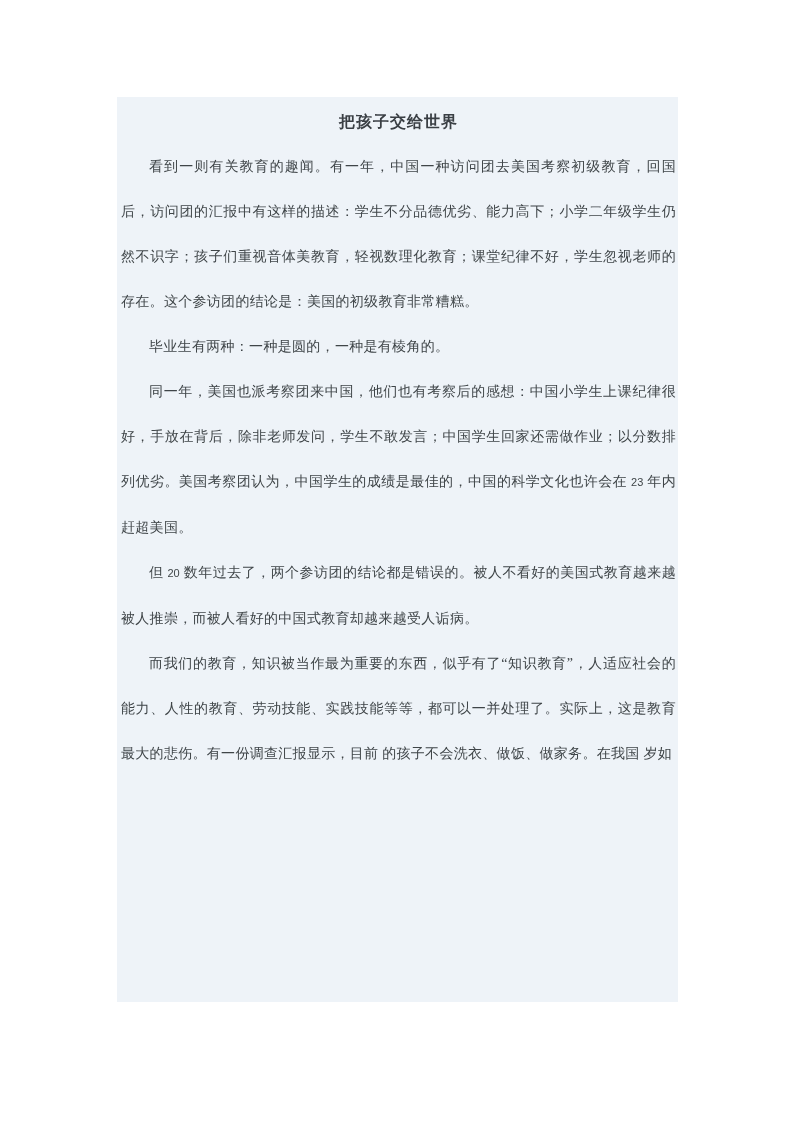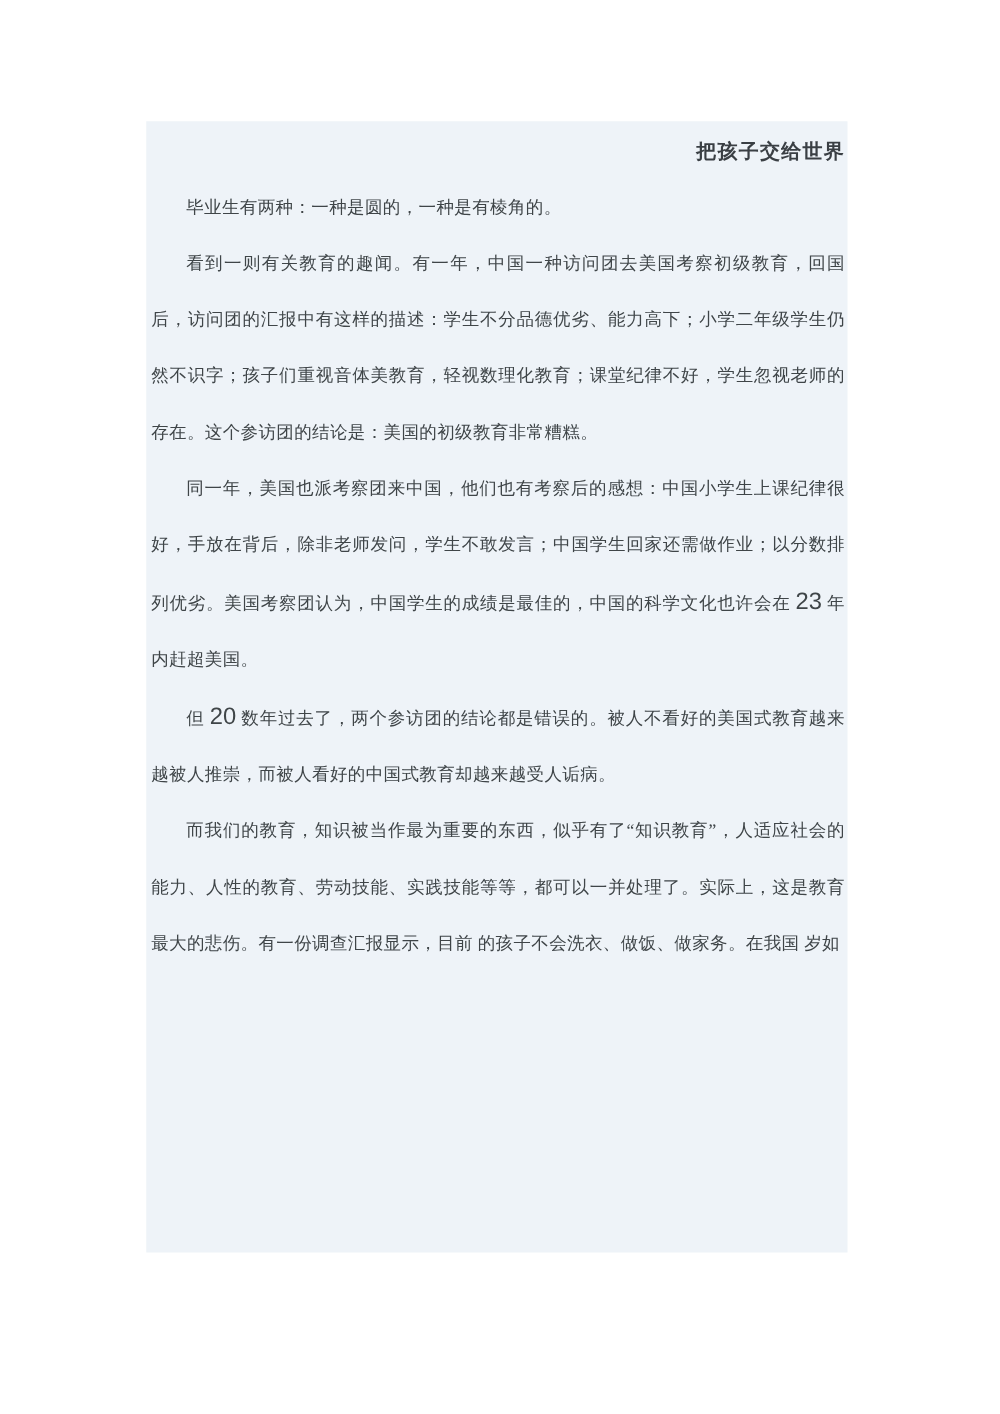--- a/index.html
+++ b/index.html
@@ -26,45 +26,45 @@
     box-sizing: border-box;
     padding: 2px 2px 0 4px;
     overflow: hidden;
     font-family: "Liberation Serif", "DejaVu Serif", serif;
     color: #3f4548;
   }
   .doc-title {
     margin: 0;
     font-size: 16px;
     font-weight: bold;
-    text-align: right;
+    text-align: center;
     line-height: 45px;
     letter-spacing: 1px;
     color: #3a3f44;
   }
   .doc-paragraph {
     margin: 0;
     font-size: 14px;
     line-height: 45px;
     text-align: justify;
     text-indent: 2em;
     word-break: break-all;
     letter-spacing: 0.3px;
   }
   .num {
     font-family: "Liberation Sans", "DejaVu Sans", sans-serif;
-    font-size: 19px;
+    font-size: 11px;
     letter-spacing: 0;
   }
 </style>
 </head>
 <body>
 
 <div class="canvas">
   <div class="page">
     <h1 class="doc-title">把孩子交给世界</h1>
+    <p class="doc-paragraph">看到一则有关教育的趣闻。有一年，中国一种访问团去美国考察初级教育，回国后，访问团的汇报中有这样的描述：学生不分品德优劣、能力高下；小学二年级学生仍然不识字；孩子们重视音体美教育，轻视数理化教育；课堂纪律不好，学生忽视老师的存在。这个参访团的结论是：美国的初级教育非常糟糕。</p>
     <p class="doc-paragraph">毕业生有两种：一种是圆的，一种是有棱角的。</p>
-    <p class="doc-paragraph">看到一则有关教育的趣闻。有一年，中国一种访问团去美国考察初级教育，回国后，访问团的汇报中有这样的描述：学生不分品德优劣、能力高下；小学二年级学生仍然不识字；孩子们重视音体美教育，轻视数理化教育；课堂纪律不好，学生忽视老师的存在。这个参访团的结论是：美国的初级教育非常糟糕。</p>
     <p class="doc-paragraph">同一年，美国也派考察团来中国，他们也有考察后的感想：中国小学生上课纪律很好，手放在背后，除非老师发问，学生不敢发言；中国学生回家还需做作业；以分数排列优劣。美国考察团认为，中国学生的成绩是最佳的，中国的科学文化也许会在 <span class="num">23</span> 年内赶超美国。</p>
     <p class="doc-paragraph">但 <span class="num">20</span> 数年过去了，两个参访团的结论都是错误的。被人不看好的美国式教育越来越被人推崇，而被人看好的中国式教育却越来越受人诟病。</p>
     <p class="doc-paragraph">而我们的教育，知识被当作最为重要的东西，似乎有了“知识教育”，人适应社会的能力、人性的教育、劳动技能、实践技能等等，都可以一并处理了。实际上，这是教育最大的悲伤。有一份调查汇报显示，目前 的孩子不会洗衣、做饭、做家务。在我国  岁如</p>
   </div>
 </div>
 
 </body></html>

